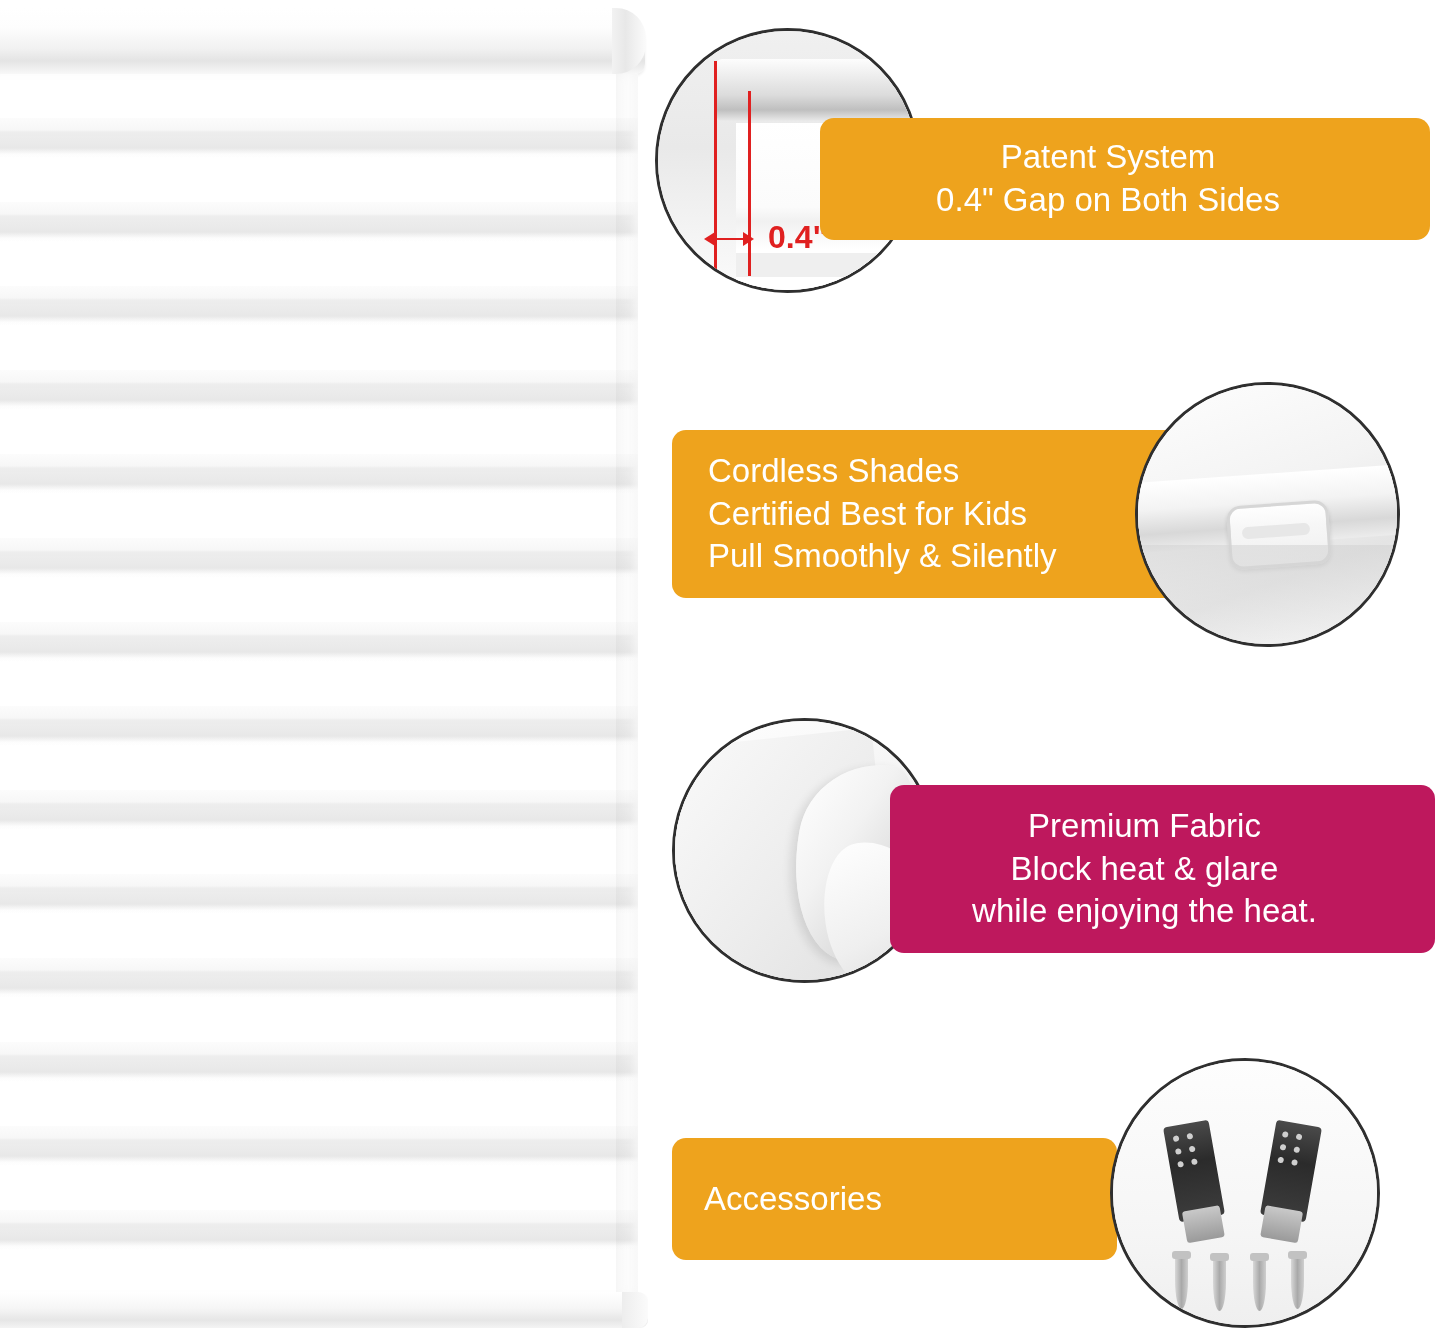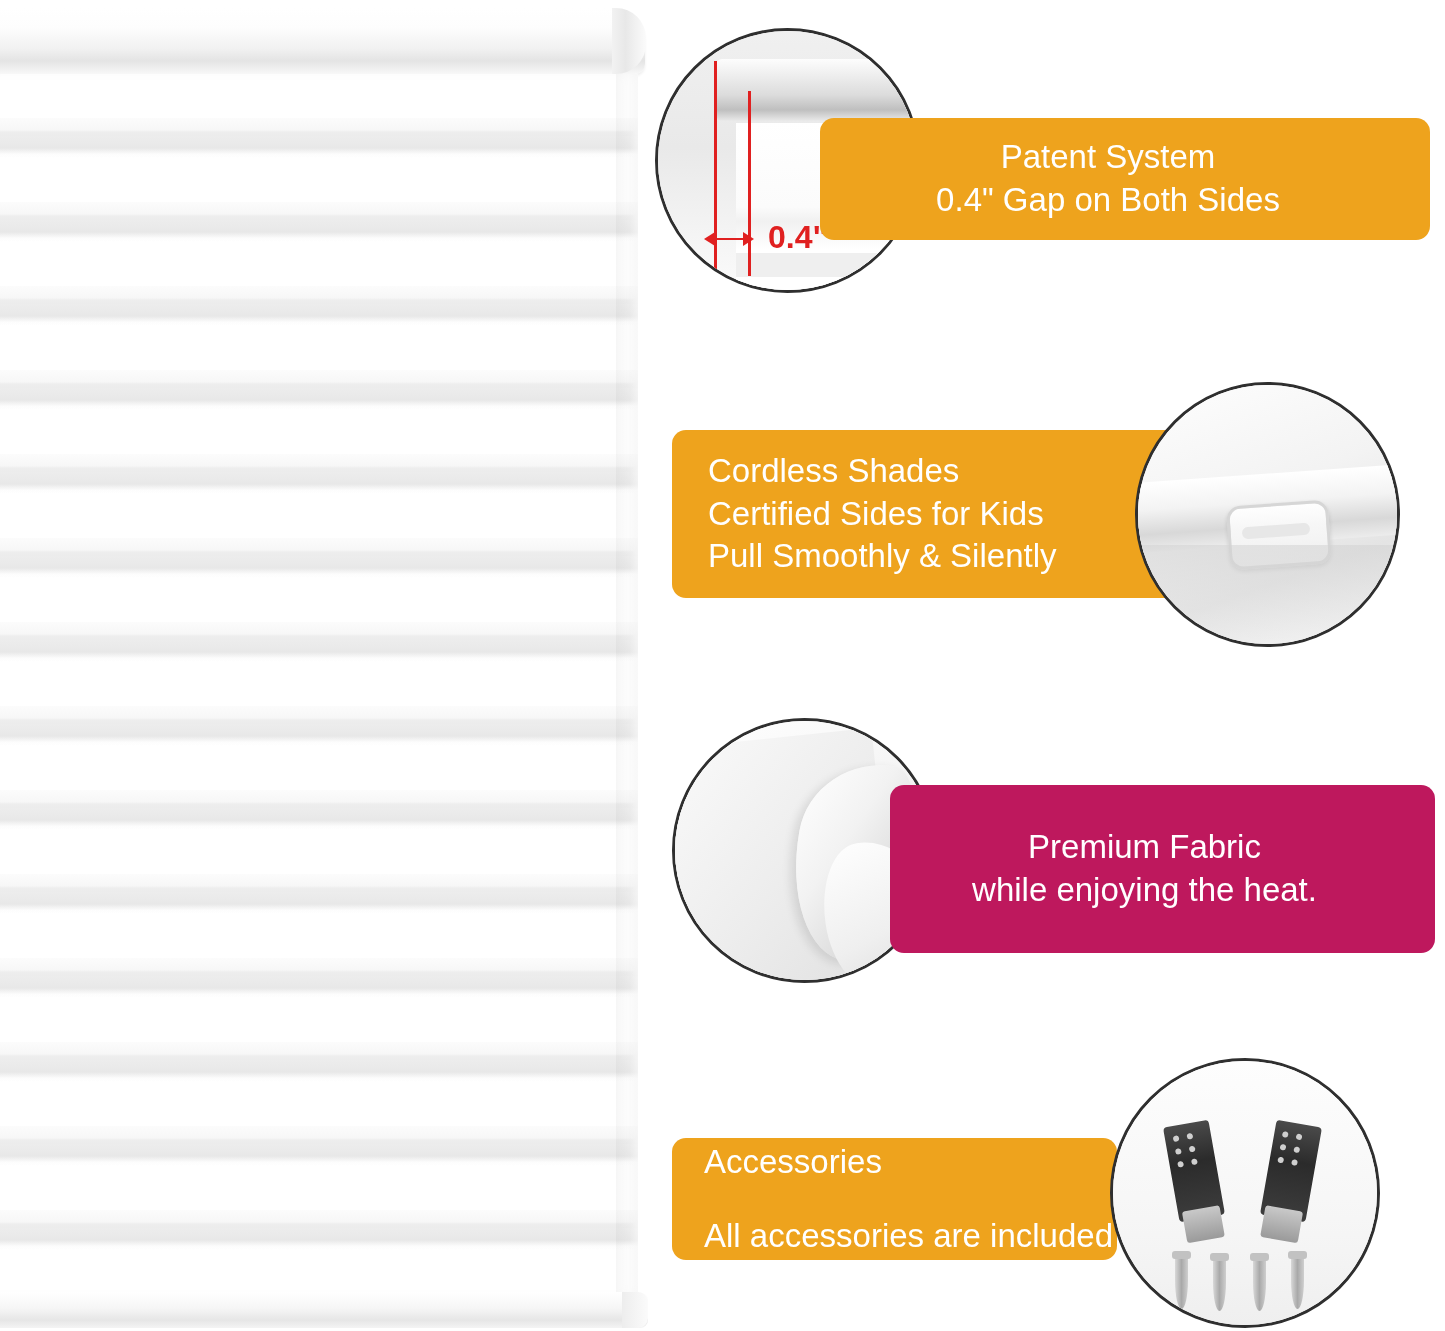--- a/index.html
+++ b/index.html
@@ -322,49 +322,49 @@
   </div>
   <div class="callout align-right" id="callout-1" style="background: rgb(238, 163, 29);">
     <div class="line">Patent System</div>
     <div class="line">0.4" Gap on Both Sides</div>
   </div>
 </div>
 
 <div class="feature">
   <div class="callout align-left" id="callout-2" style="background: rgb(238, 163, 29);">
     <div class="line">Cordless Shades</div>
-    <div class="line">Certified Sides for Kids</div>
+    <div class="line">Certified Best for Kids</div>
     <div class="line">Pull Smoothly &amp; Silently</div>
   </div>
   <div class="bubble" id="bubble-2">
     <div class="b2-bg"></div>
     <div class="b2-rail"></div>
     <div class="b2-handle"></div>
     <div class="b2-handle-slot"></div>
     <div class="b2-shadow"></div>
   </div>
 </div>
 
 <div class="feature">
   <div class="bubble" id="bubble-3">
     <div class="b3-bg"></div>
     <div class="b3-sheet"></div>
     <div class="b3-curl"></div>
     <div class="b3-curl2"></div>
   </div>
   <div class="callout align-right" id="callout-3" style="background: #be185d;">
     <div class="line">Premium Fabric</div>
+    <div class="line">Block heat &amp; glare</div>
     <div class="line">while enjoying the heat.</div>
   </div>
 </div>
 
 <div class="feature">
   <div class="callout align-left" id="callout-4" style="background: rgb(238, 163, 29);">
     <div class="line">Accessories</div>
-    <div class="line">All accessories are included</div>
   </div>
   <div class="bubble" id="bubble-4">
     <div class="b4-bg"></div>
 
     <div class="bracket" style="left:58px; top:62px; transform: rotate(-10deg);">
       <div class="dots">
         <i style="left:0; top:0;"></i>
           <i style="left:14px; top:0;"></i>
         <i style="left:0; top:13px;"></i>
           <i style="left:14px; top:13px;"></i>

